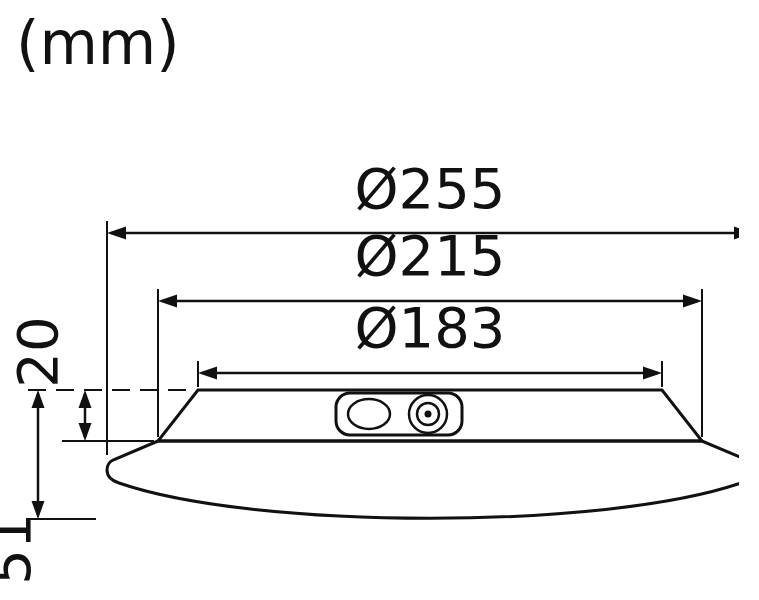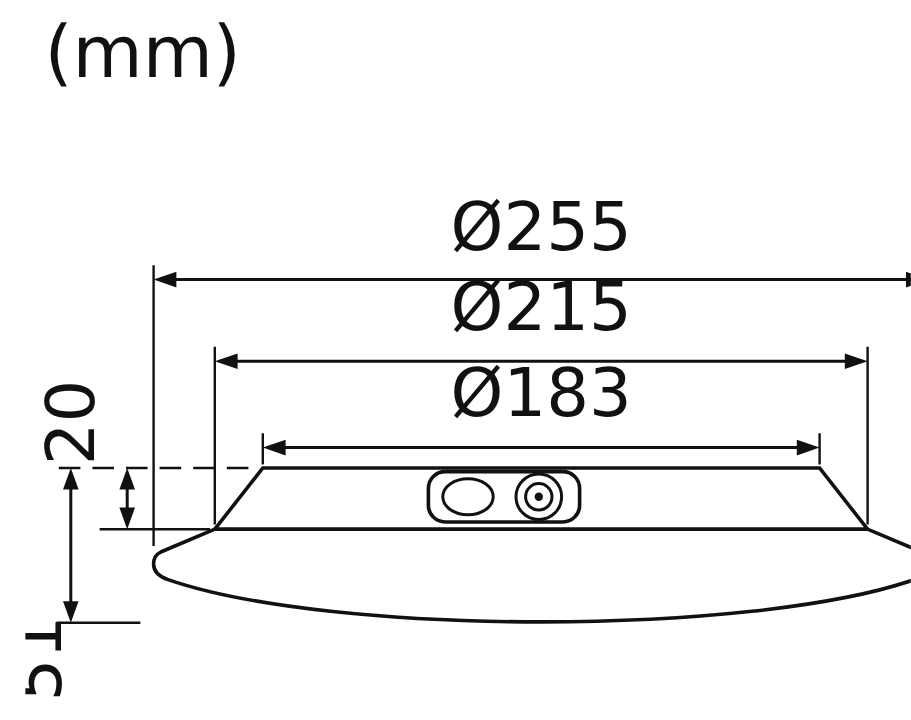--- a/index.html
+++ b/index.html
@@ -7,21 +7,20 @@
     padding: 0;
     background: #ffffff;
   }
   .canvas {
     position: relative;
     width: 739px;
     height: 600px;
     background: #ffffff;
     overflow: hidden;
     font-family: "DejaVu Sans", sans-serif;
-    margin-left: 21px;
   }
   svg { display: block; }
   .ink-stroke { stroke: #111111; fill: none; }
   .obj { stroke-width: 3; }
   .dim { stroke-width: 2.5; }
   .ext { stroke-width: 2; }
   .arrow { fill: #111111; stroke: none; }
   .dim-text {
     fill: #111111;
     font-family: "DejaVu Sans", sans-serif;

